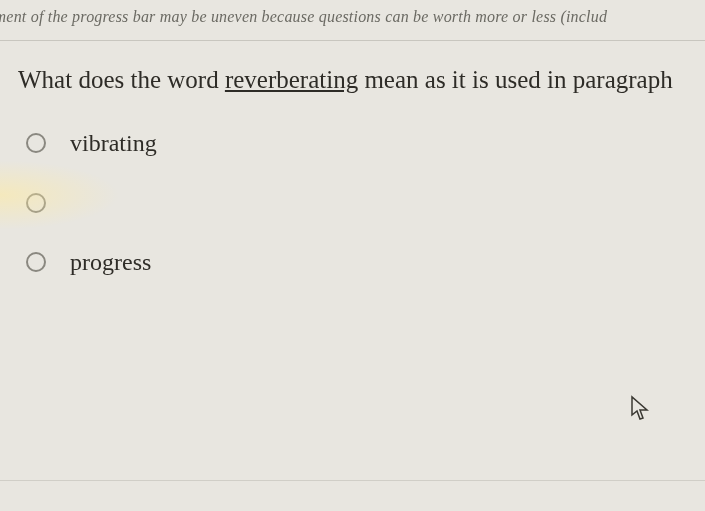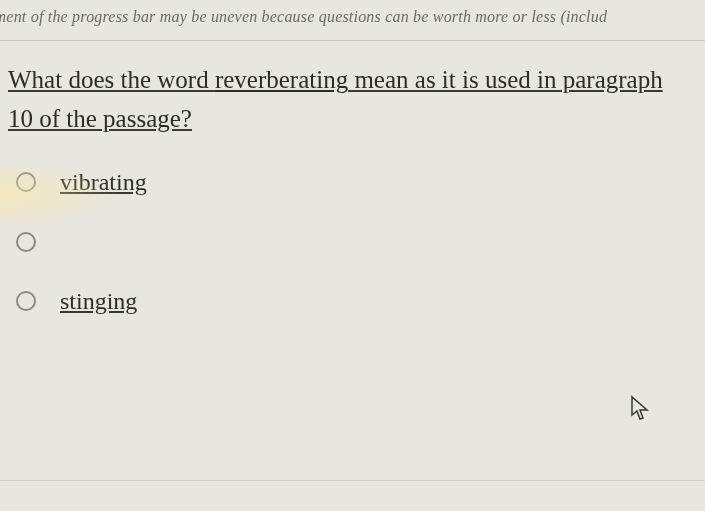--- a/index.html
+++ b/index.html
@@ -21,22 +21,21 @@
       font-size: 16px;
       color: #6b6a63;
       padding: 8px 0 14px 0;
       border-bottom: 1px solid #c8c6bf;
       margin-left: -20px;
       padding-left: 0;
       white-space: nowrap;
       letter-spacing: 0.2px;
     }
     .question-area {
-      padding: 20px 10px 10px 8px;
-      text-decoration: underline;
+      padding: 20px 10px 10px 18px;
     }
     .question-text {
       font-size: 25px;
       line-height: 1.55;
       color: #2e2c27;
       margin-bottom: 30px;
       white-space: nowrap;
     }
     .underlined {
       text-decoration: underline;
@@ -89,34 +88,33 @@
     }
   </style>
 </head>
 <body>
 
 <div class="hint-bar">vement of the progress bar may be uneven because questions can be worth more or less (includ</div>
 
 <div class="question-area">
   <div class="question-text">
     <span>What does the word </span><span class="underlined">reverberating</span><span> mean as it is used in paragraph</span><br>
-    <span>10 of the passage?</span>
   </div>
 
   <div class="options">
     <div class="option-row">
       <span class="radio"></span>
       <span class="option-label">vibrating</span>
     </div>
     <div class="option-row">
       <span class="radio"></span>
     </div>
     <div class="option-row">
       <span class="radio"></span>
-      <span class="option-label">stinging</span>
+      <span class="option-label">progress</span>
     </div>
   </div>
 </div>
 
 <div class="glare"></div>
 
 <div class="bottom-line"></div>
 
 <div class="cursor">
   <svg viewBox="0 0 20 28" width="20" height="28">

